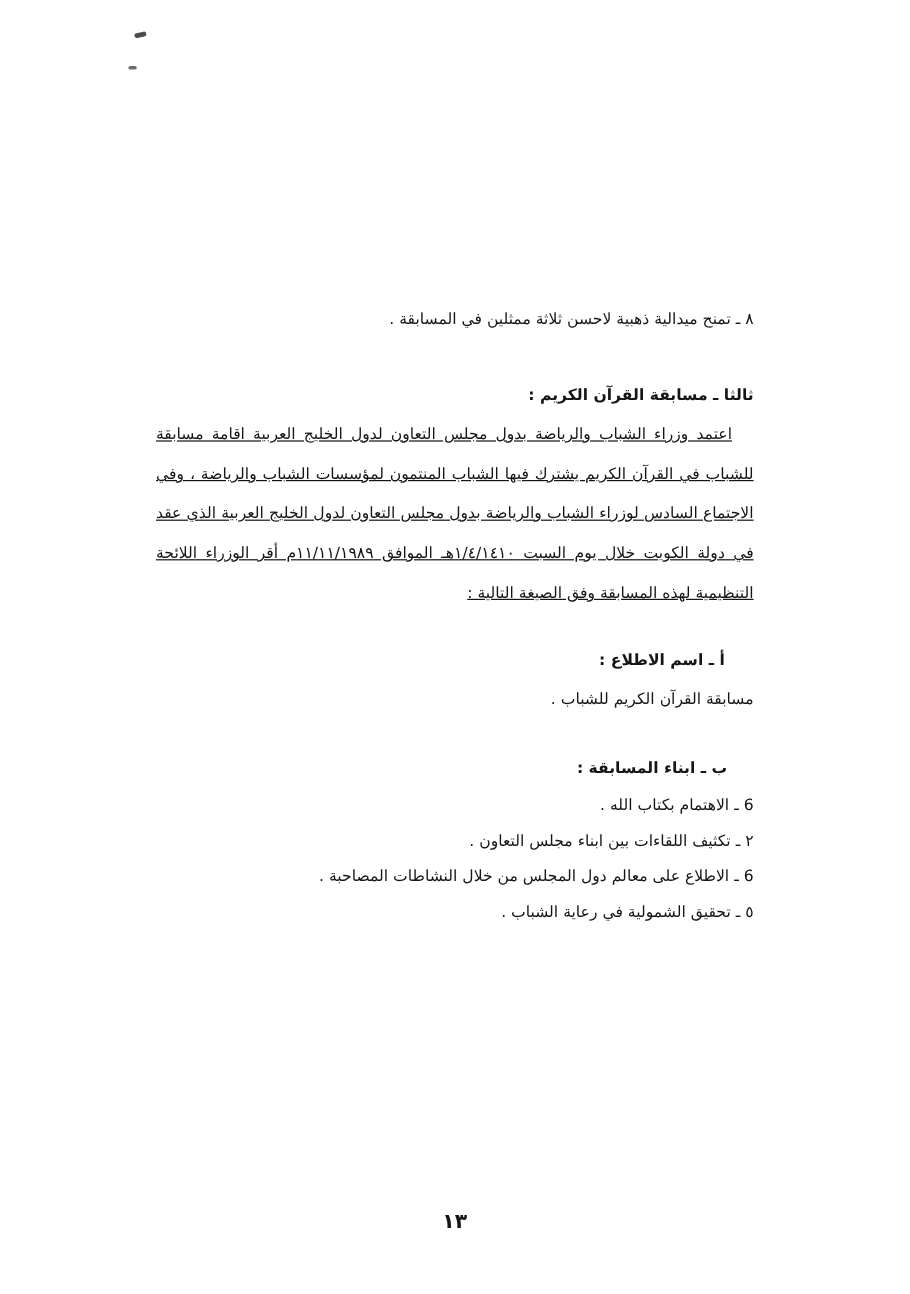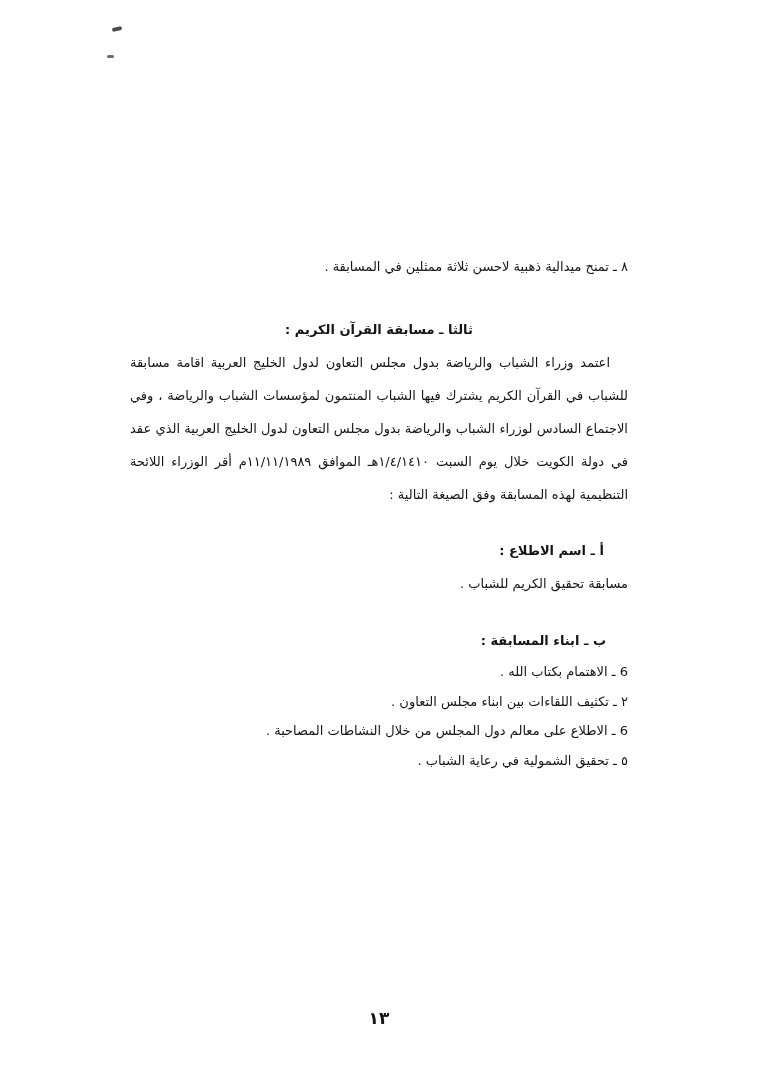--- a/index.html
+++ b/index.html
@@ -50,26 +50,26 @@
     margin: 0;
   }
   .line-item8 {
     margin-bottom: 30px !important;
   }
   .heading {
     font-weight: bold;
   }
   .section-heading {
     margin-bottom: 0;
-    text-align: center;
   }
   .paragraph {
     text-align: justify;
     text-align-last: right;
     text-indent: 18px;
+    text-decoration: underline;
   }
   .sub-heading-a {
     margin-top: 23px !important;
     padding-right: 24px;
   }
   .sub-heading-b {
     margin-top: 24px !important;
     padding-right: 22px;
   }
   .objectives p {
@@ -97,21 +97,21 @@
   <div class="content">
 
     <p class="line-item8">٨ ـ تمنح ميدالية ذهبية لاحسن ثلاثة ممثلين في المسابقة .</p>
 
     <p class="heading section-heading">ثالثا ـ مسابقة القرآن الكريم :</p>
 
     <p class="paragraph">اعتمد وزراء الشباب والرياضة بدول مجلس التعاون لدول الخليج العربية اقامة مسابقة للشباب في القرآن الكريم يشترك فيها الشباب المنتمون لمؤسسات الشباب والرياضة ، وفي الاجتماع السادس لوزراء الشباب والرياضة بدول مجلس التعاون لدول الخليج العربية الذي عقد في دولة الكويت خلال يوم السبت ١/٤/١٤١٠هـ الموافق ١١/١١/١٩٨٩م أقر الوزراء اللائحة التنظيمية لهذه المسابقة وفق الصيغة التالية :</p>
 
     <p class="heading sub-heading-a">أ ـ اسم الاطلاع :</p>
 
-    <p>مسابقة تحقيق الكريم للشباب .</p>
+    <p>مسابقة القرآن الكريم للشباب .</p>
 
     <p class="heading sub-heading-b">ب ـ ابناء المسابقة :</p>
 
     <div class="objectives">
       <p>6 ـ الاهتمام بكتاب الله .</p>
       <p>٢ ـ تكثيف اللقاءات بين ابناء مجلس التعاون .</p>
       <p>6 ـ الاطلاع على معالم دول المجلس من خلال النشاطات المصاحبة .</p>
       <p>٥ ـ تحقيق الشمولية في رعاية الشباب .</p>
     </div>
 

